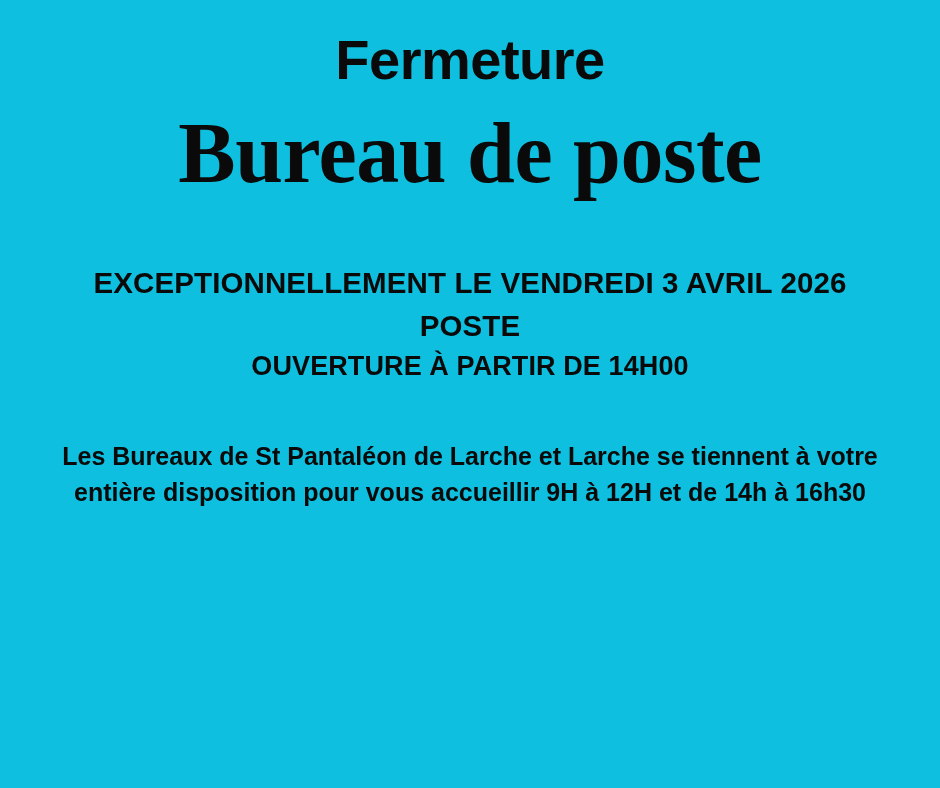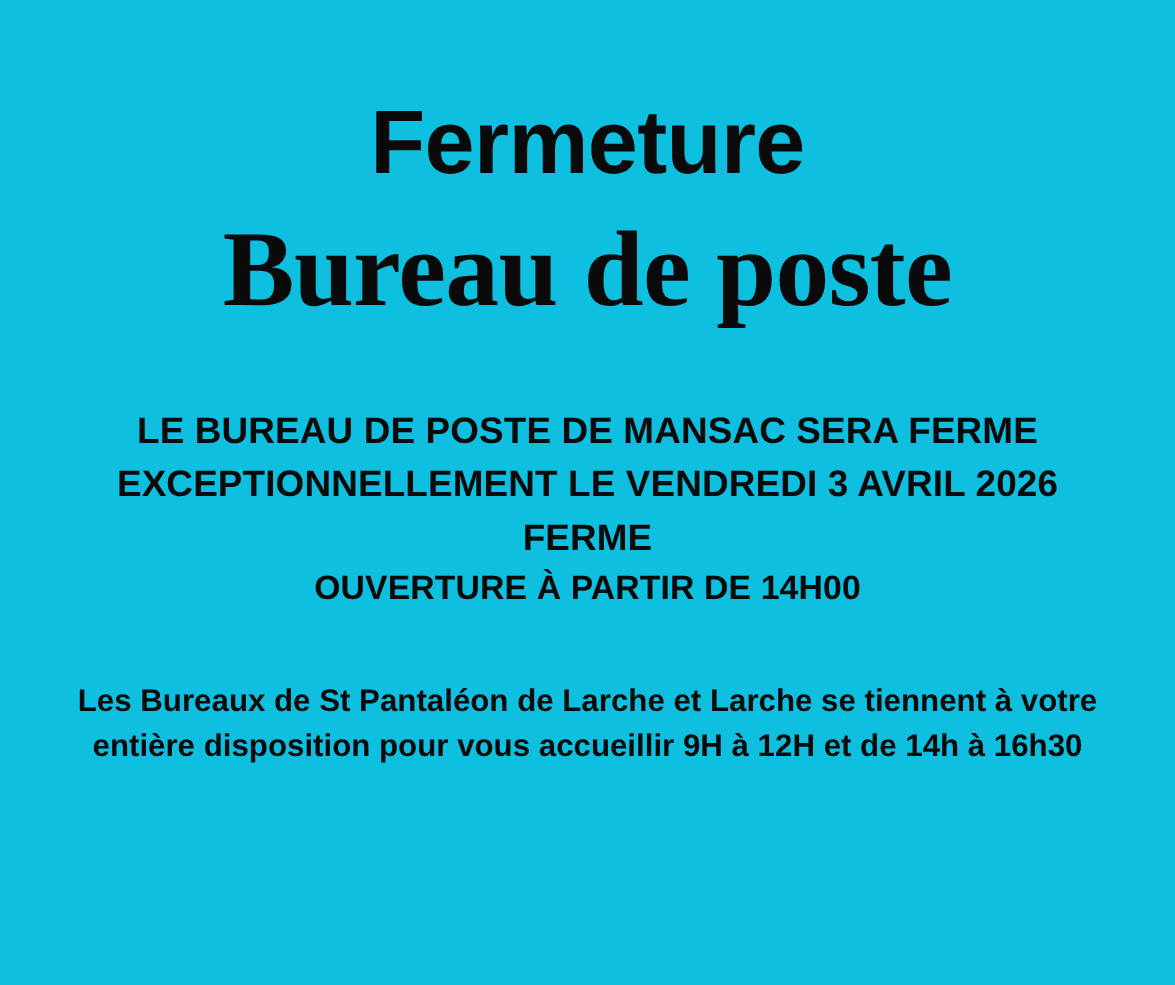--- a/index.html
+++ b/index.html
@@ -29,22 +29,22 @@
   .headline {
     width: 100%;
     text-align: center;
     color: #0A0A0A;
     font-weight: 700;
     line-height: 1.0;
     letter-spacing: -0.5px;
   }
 
   .headline-line-1 {
-    margin-top: 78px;
-    font-size: 72px;
+    margin-top: 32px;
+    font-size: 56px;
   }
 
   .headline-line-2 {
     margin-top: 22px;
     font-size: 86px;
     font-family: Liberation Serif, serif;
   }
 
   
   .body-block {
@@ -87,23 +87,22 @@
 </head>
 <body>
 
 <div class="poster">
 
   <div class="headline headline-line-1">Fermeture</div>
 
   <div class="headline headline-line-2">Bureau de poste</div>
 
   <div class="body-block notice-paragraph">
-    <span>LE BUREAU DE POSTE DE MANSAC SERA FERME</span>
     <span>EXCEPTIONNELLEMENT LE VENDREDI 3 AVRIL 2026</span>
-    <span>FERME</span>
+    <span>POSTE</span>
   </div>
 
   <div class="body-block opening-paragraph">
     <span>OUVERTURE À PARTIR DE 14H00</span>
   </div>
 
   <div class="body-block alternatives-paragraph">
     <span>Les Bureaux de St Pantaléon de Larche et Larche se tiennent à votre</span>
     <span>entière disposition pour vous accueillir 9H à 12H et de 14h à 16h30</span>
   </div>

